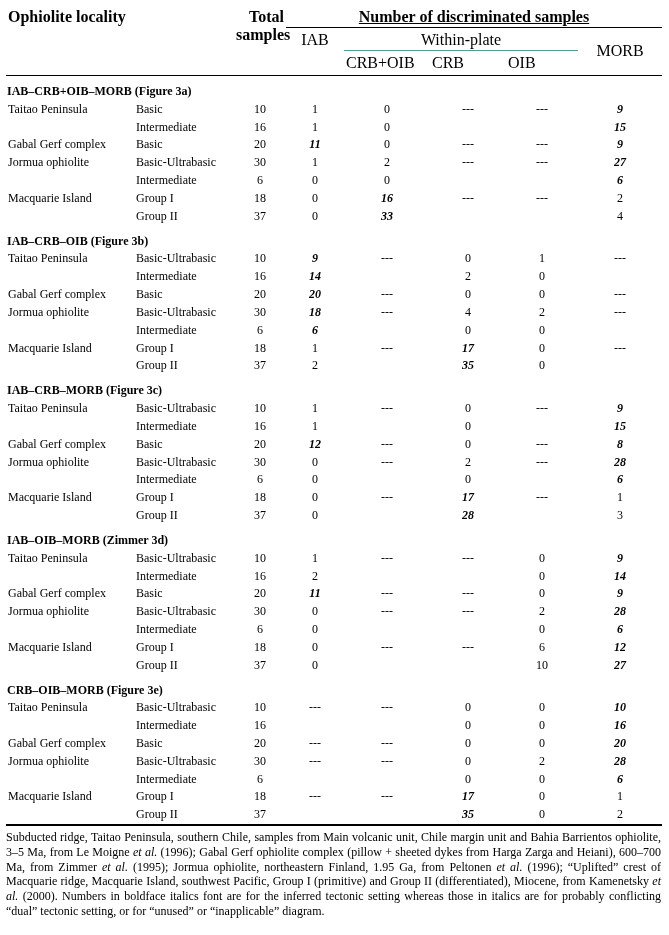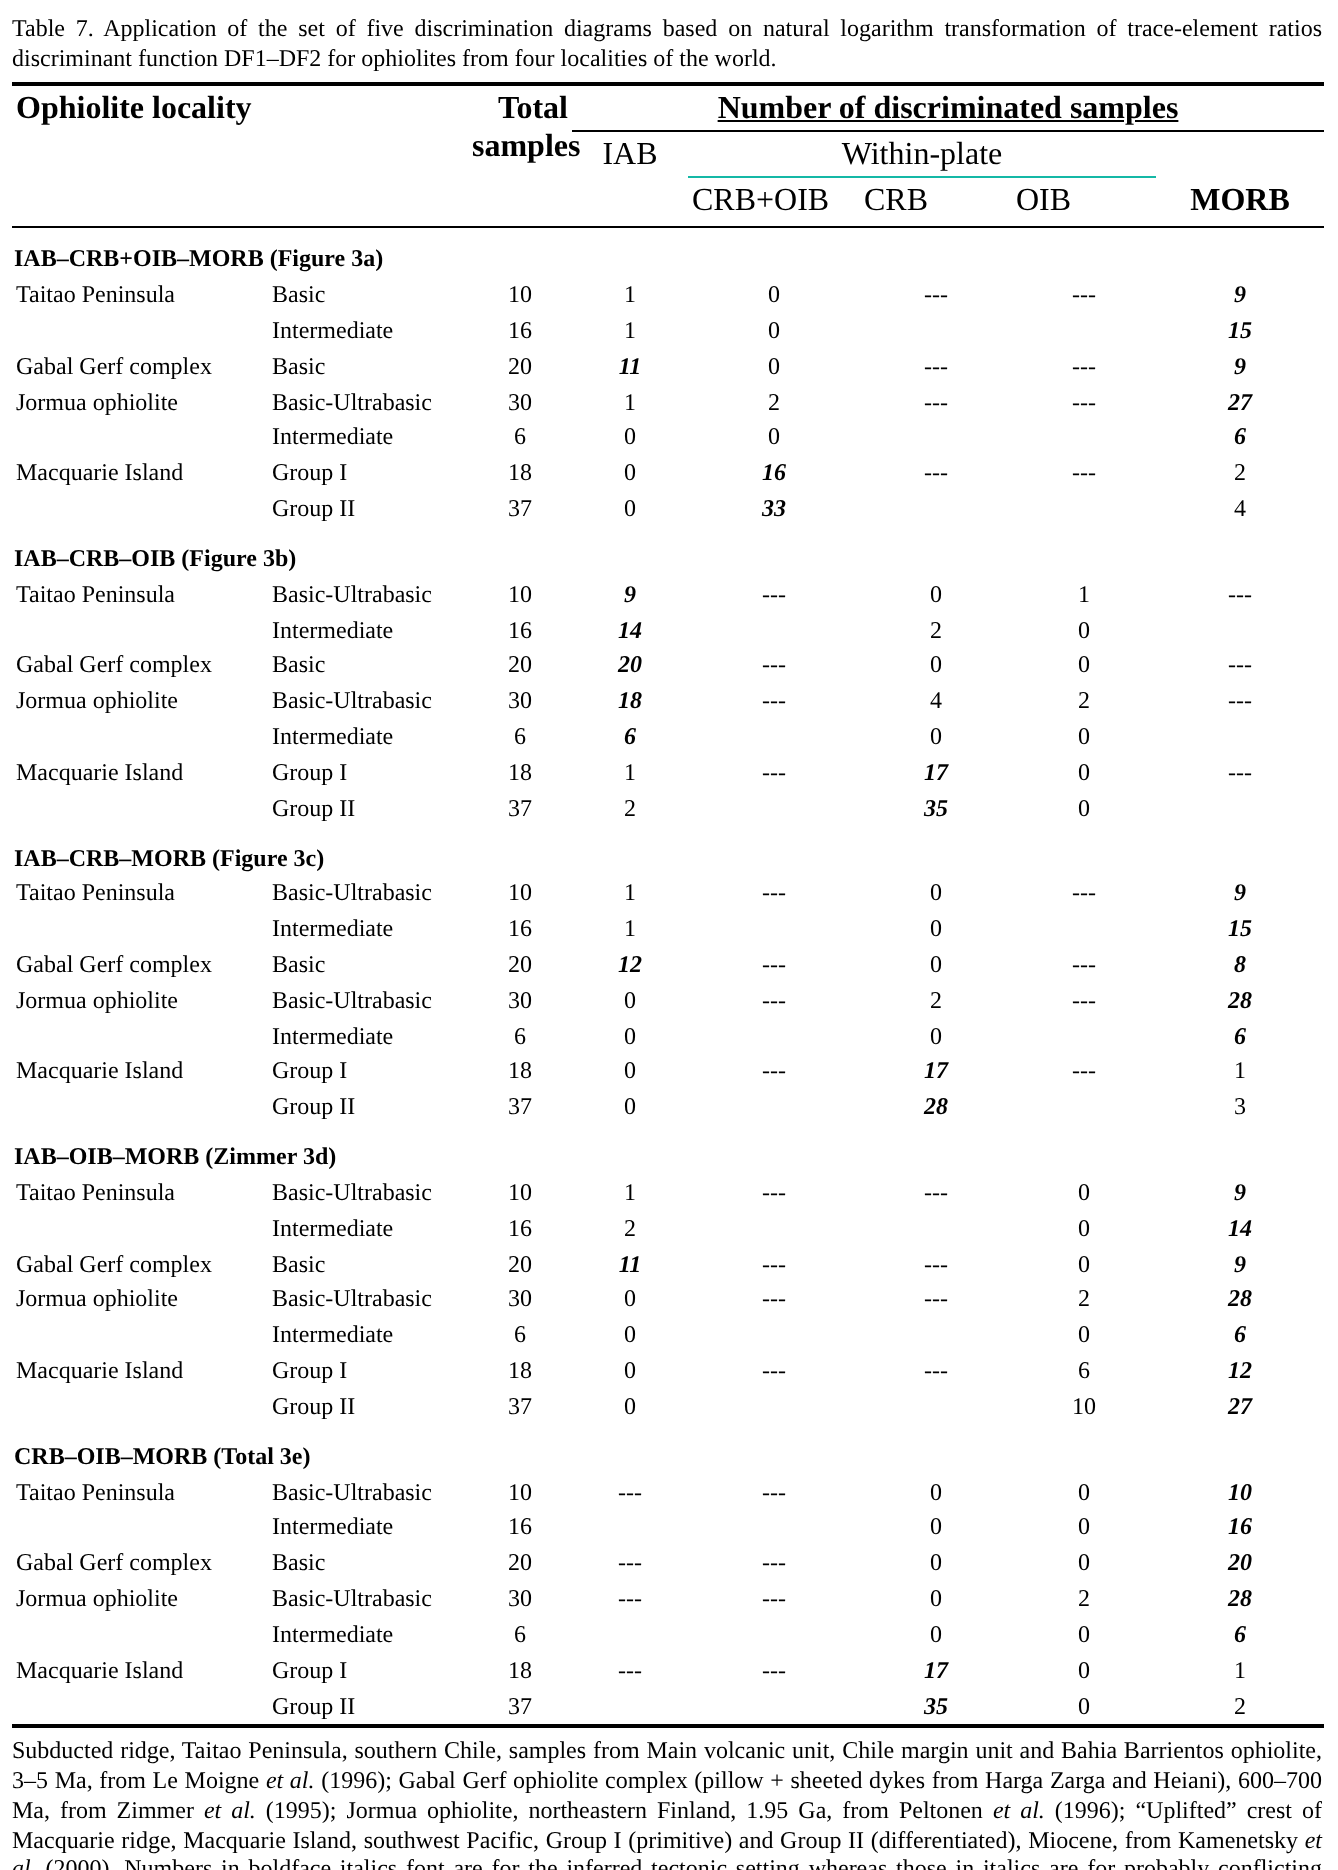--- a/index.html
+++ b/index.html
@@ -13,40 +13,39 @@
   }
 
   table { width: 100%; border-collapse: collapse; table-layout: fixed; }
 
   th { font-size: 16px; font-weight: bold; padding: 3px 2px 1px; }
   .th-loc   { text-align: left;  vertical-align: top; }
   .th-total { text-align: right;  vertical-align: top; line-height: 1.15; margin-top: 40px; }
   .th-group { text-align: center; border-bottom: 1px solid #000; text-decoration: underline; }
   .th-iab   { font-weight: normal; text-align: center; vertical-align: top; }
   .th-wp    { font-weight: normal; text-align: center; border-bottom: 1px solid #14b8a6; }
-  .th-morb  { font-weight: bold; text-align: center; vertical-align: bottom; padding-bottom: 3px; }
+  .th-morb  { font-weight: normal; text-align: center; vertical-align: bottom; padding-bottom: 15px; }
   .th-sub   { font-weight: normal; text-align: left; padding-bottom: 3px; }
   .th-loc, .th-total, .th-iab, .th-morb, .th-sub { border-bottom: 1.5px solid #000; }
 
   tbody td { font-size: 12px; padding: 1px 2px; line-height: 1.32; vertical-align: bottom; }
   td.section-title { font-weight: bold; padding: 8px 0 1px 1px; margin-left: 48px; }
   td.c-loc, td.c-typ { text-align: left; }
   td.num { text-align: center; }
   td.em  { font-style: italic; font-weight: bold; }
   tbody tr:last-child td { border-bottom: 2.5px solid #000; }
 
   .footnote { font-size: 12px; line-height: 1.23; text-align: justify; padding: 4px 1px 0 0; }
   .footnote .it { font-style: italic; }
 </style>
 </head>
 <body>
 
 <div class="page">
 
-  <div class="caption">Table 7. Application of the set of five discrimination diagrams based on natural logarithm transformation of trace-element ratios discriminant function DF1–DF2 for ophiolites from four localities of the world.</div>
 
   <table>
     <colgroup>
       <col style="width:128px">
       <col style="width:100px">
       <col style="width:52px">
       <col style="width:58px">
       <col style="width:86px">
       <col style="width:76px">
       <col style="width:72px">
@@ -356,21 +355,21 @@
           <td class="c-loc"></td>
           <td class="c-typ">Group II</td>
           <td class="num">37</td>
           <td class="num">0</td>
           <td class="num"></td>
           <td class="num"></td>
           <td class="num">10</td>
           <td class="em num">27</td>
         </tr>
         <tr>
-          <td colspan="8" class="section-title">CRB–OIB–MORB (Total 3e)</td>
+          <td colspan="8" class="section-title">CRB–OIB–MORB (Figure 3e)</td>
         </tr>
         <tr>
           <td class="c-loc">Taitao Peninsula</td>
           <td class="c-typ">Basic-Ultrabasic</td>
           <td class="num">10</td>
           <td class="num">---</td>
           <td class="num">---</td>
           <td class="num">0</td>
           <td class="num">0</td>
           <td class="em num">10</td>

